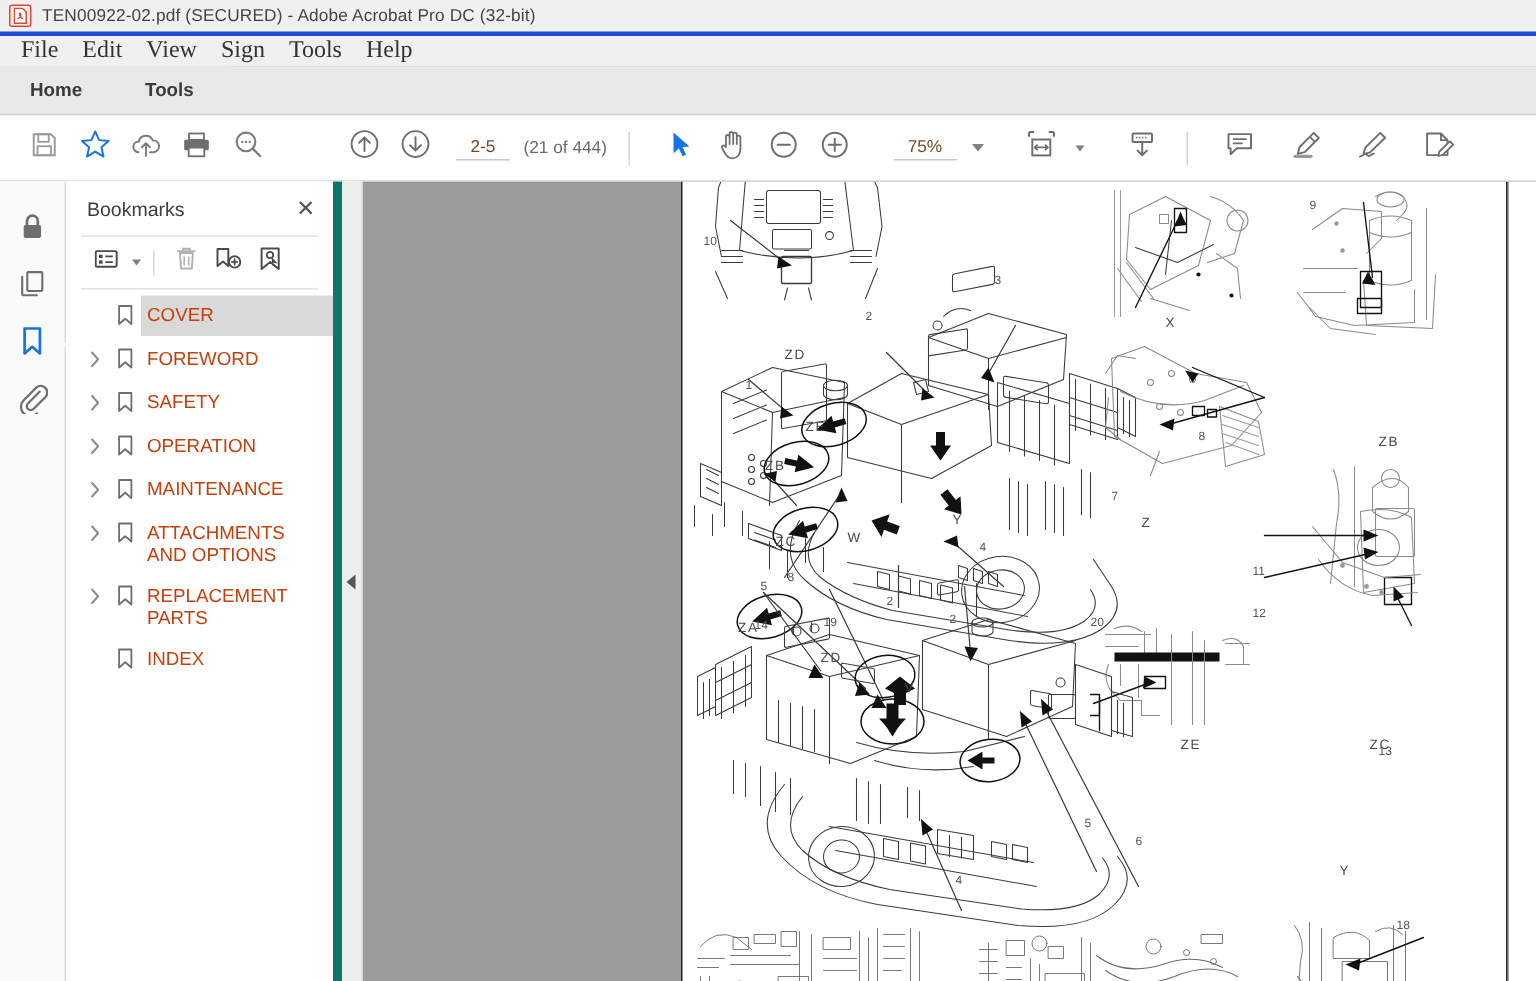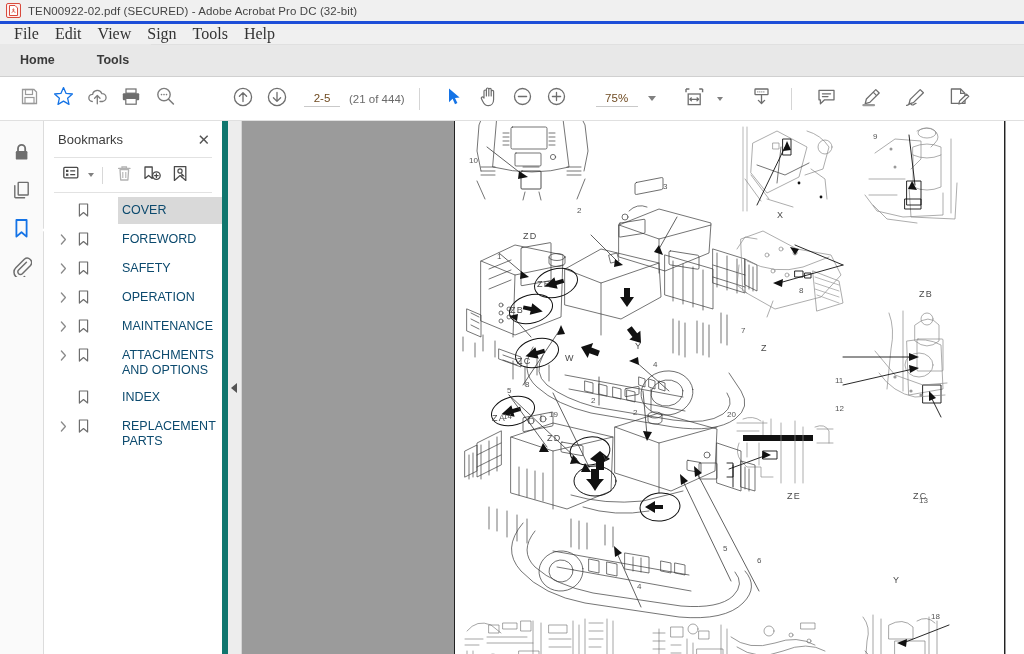--- a/index.html
+++ b/index.html
@@ -203,26 +203,25 @@
     display: flex; align-items: flex-start; justify-content: center;
     padding-top: 8px;
     cursor: pointer;
   }
   .bk-bmicon {
     width: 22px; flex: 0 0 22px;
     display: flex; align-items: flex-start; justify-content: center;
     padding-top: 6px;
   }
   .bk-label {
-    font-size: 12.5px; color: #0c4a6e;
+    font-size: 12.5px; color: #c2410c;
     padding: 6px 6px 6px 4px;
     line-height: 15px;
     flex: 1 1 auto;
     max-width: 128px;
-    margin-left: 24px;
   }
   .bk-row.selected .bk-label { background: #d9d9d9; }
 
   
   .splitter {
     width: 14px; flex: 0 0 14px;
     background: #ededed;
     border-right: 1px solid #d5d5d5;
     position: relative; cursor: col-resize;
   }
@@ -650,41 +649,41 @@
           </div>
           <div class="bk-bmicon">
             <svg width="11" height="14" viewBox="0 0 11 14">
               <path d="M1.4 1 h8.2 v12 l-4.1-3.5 -4.1 3.5 z" fill="none" stroke="#6e6e6e" stroke-width="1.2" stroke-linejoin="round"></path>
             </svg>
           </div>
           <div class="bk-label">ATTACHMENTS AND OPTIONS</div>
         </div>
 
         <div class="bk-row">
+          <div class="bk-twisty">
+            <svg width="7" height="11" viewBox="0 0 7 11">
+              <path d="M1.4 1 L5.4 5.5 L1.4 10" fill="none" stroke="#8a8a8a" stroke-width="1.3" stroke-linecap="round" stroke-linejoin="round"></path>
+            </svg>
+          </div>
+          <div class="bk-bmicon">
+            <svg width="11" height="14" viewBox="0 0 11 14">
+              <path d="M1.4 1 h8.2 v12 l-4.1-3.5 -4.1 3.5 z" fill="none" stroke="#6e6e6e" stroke-width="1.2" stroke-linejoin="round"></path>
+            </svg>
+          </div>
+          <div class="bk-label">REPLACEMENT PARTS</div>
+        </div>
+
+        <div class="bk-row">
           <div class="bk-twisty"></div>
           <div class="bk-bmicon">
             <svg width="11" height="14" viewBox="0 0 11 14">
               <path d="M1.4 1 h8.2 v12 l-4.1-3.5 -4.1 3.5 z" fill="none" stroke="#6e6e6e" stroke-width="1.2" stroke-linejoin="round"></path>
             </svg>
           </div>
           <div class="bk-label">INDEX</div>
-        </div>
-
-        <div class="bk-row">
-          <div class="bk-twisty">
-            <svg width="7" height="11" viewBox="0 0 7 11">
-              <path d="M1.4 1 L5.4 5.5 L1.4 10" fill="none" stroke="#8a8a8a" stroke-width="1.3" stroke-linecap="round" stroke-linejoin="round"></path>
-            </svg>
-          </div>
-          <div class="bk-bmicon">
-            <svg width="11" height="14" viewBox="0 0 11 14">
-              <path d="M1.4 1 h8.2 v12 l-4.1-3.5 -4.1 3.5 z" fill="none" stroke="#6e6e6e" stroke-width="1.2" stroke-linejoin="round"></path>
-            </svg>
-          </div>
-          <div class="bk-label">REPLACEMENT PARTS</div>
         </div>
 
       </div>
     </div>
 
     <div class="splitter">
       <div class="collapse"></div>
     </div>
 
     <div class="docview">

